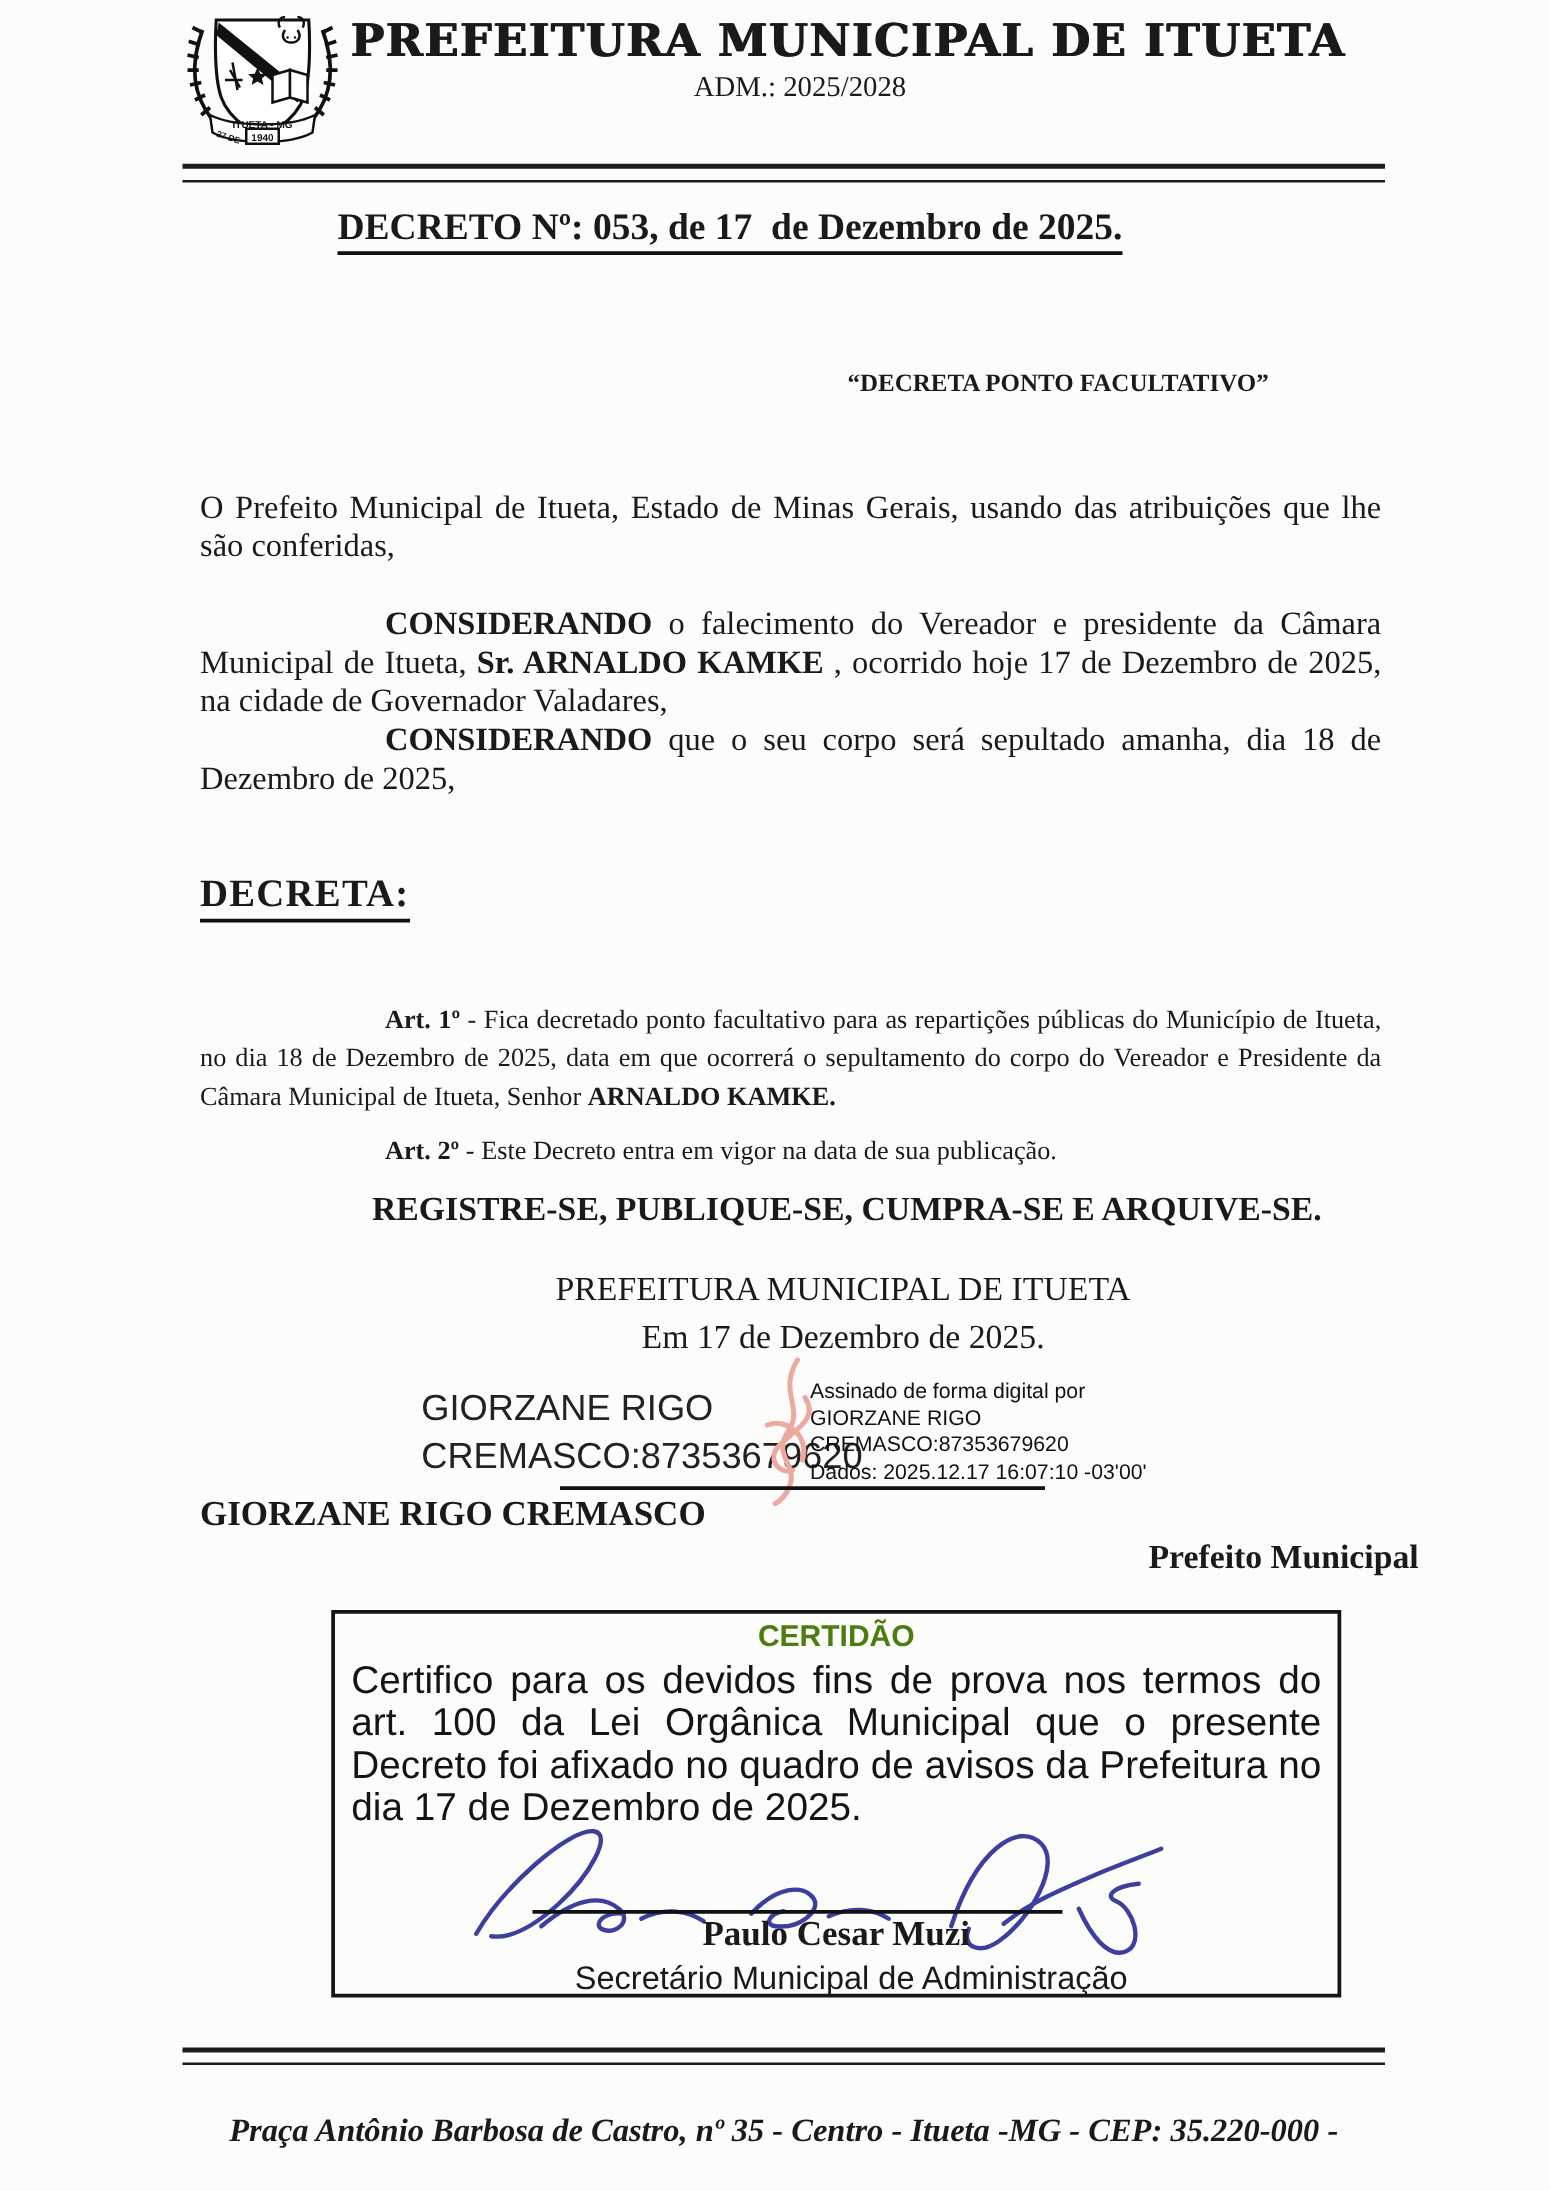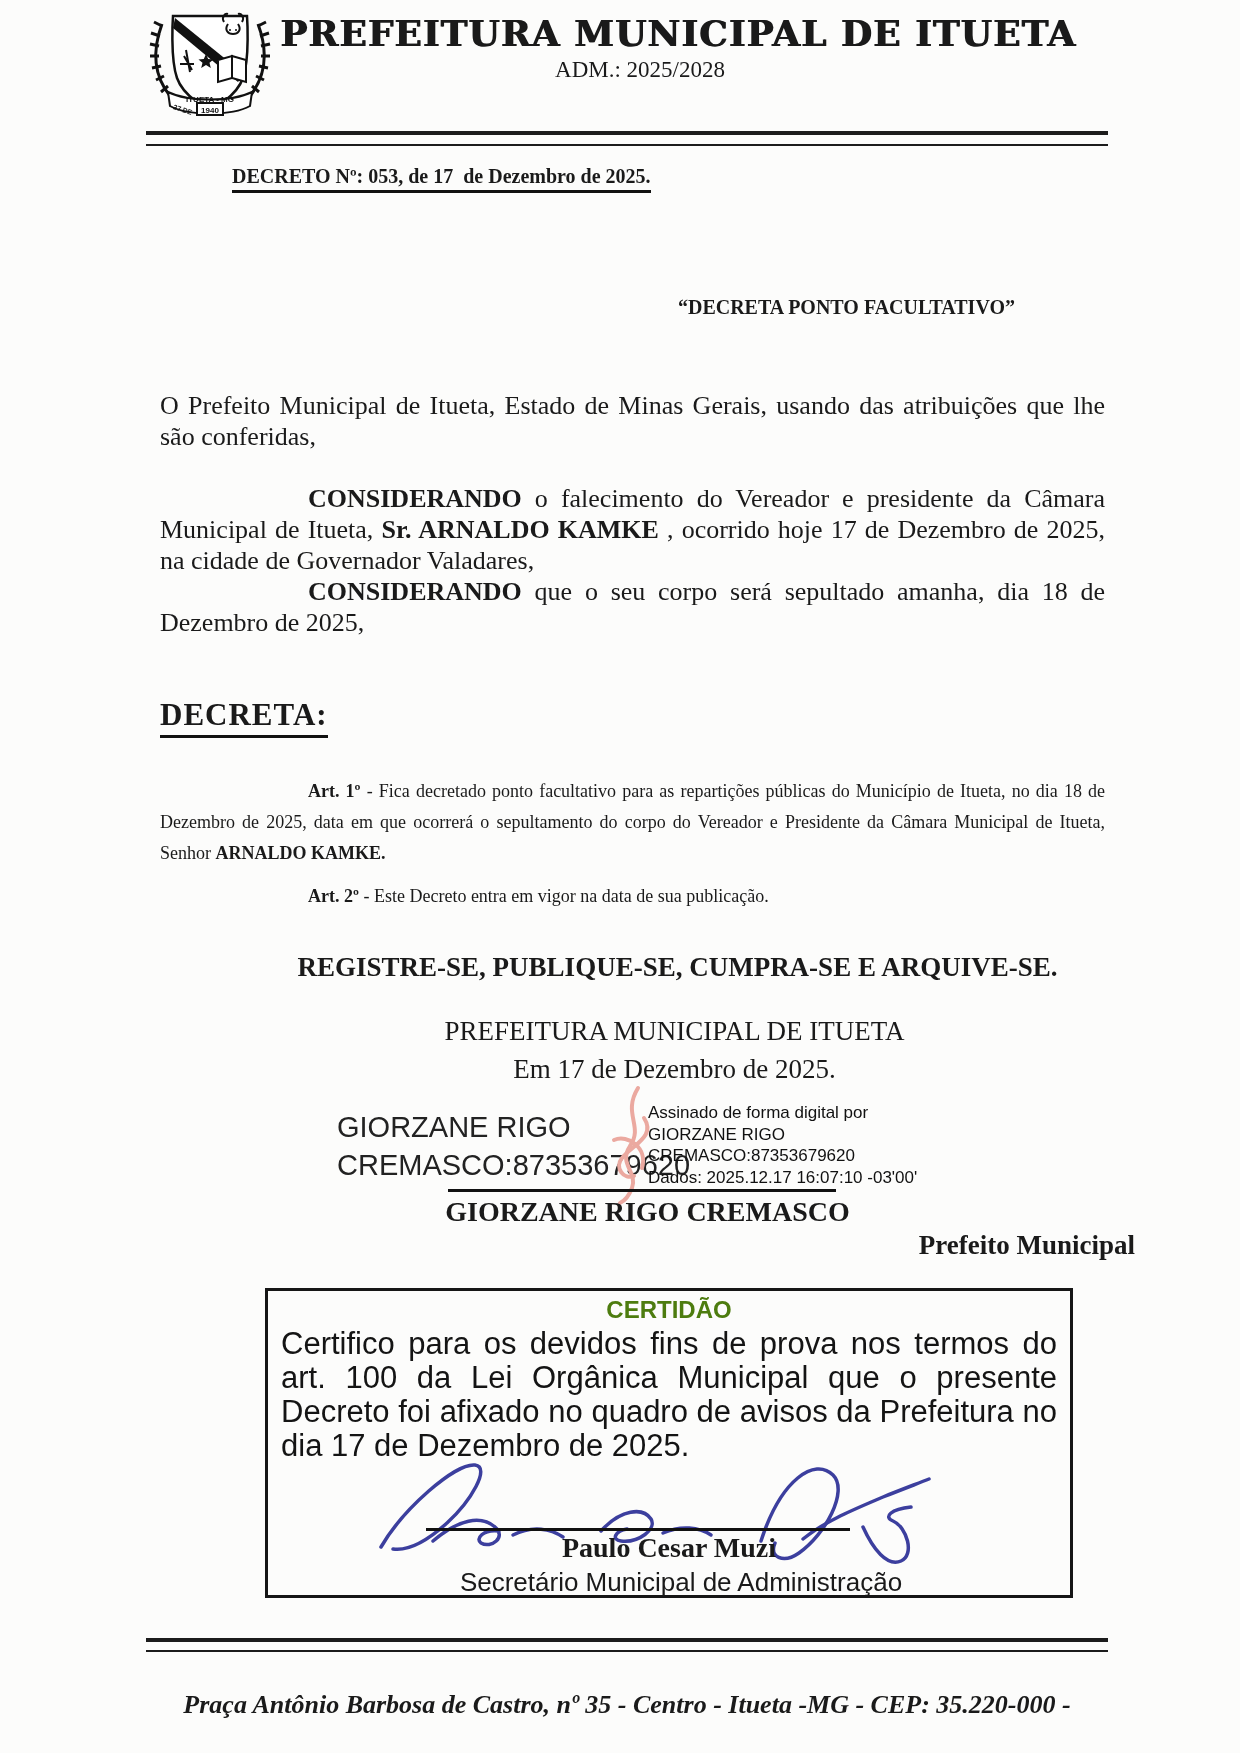--- a/index.html
+++ b/index.html
@@ -9,44 +9,44 @@
   
   .hdr-text{left:280px;top:12px;width:720px;text-align:center;}
   .hdr-title{font-family:"DejaVu Serif",serif;font-weight:bold;font-size:36px;letter-spacing:1px;
              text-shadow:1px 0 0 #1a1a1a;white-space:nowrap;}
   .hdr-sub{font-weight:bold;font-size:28px;margin-top:4px;}
   .hdr-adm{font-size:23px;margin-top:3px;}
   .hdr-rule{left:146px;top:131px;width:962px;height:9px;border-top:4px solid #1c1c1c;border-bottom:2px solid #1c1c1c;}
   
   .content{left:160px;width:945px;}
   .decree-title{top:165px;}
-  .decree-title span{display:inline-block;margin-left:72px;font-size:20px;font-weight:bold;
+  .decree-title span{display:inline-block;margin-left:110px;font-size:30px;font-weight:bold;
         border-bottom:3px solid #111;padding-bottom:2px;white-space:pre;}
   .epigraph{top:296px;text-align:right;padding-right:0;width:855px;font-weight:bold;font-size:20px;}
   .bodyblock{top:390px;font-size:26px;line-height:31px;text-align:justify;}
   .bodyblock p{margin:0;}
   .bodyblock p.ind{text-indent:148px;}
   .bodyblock p.gap{margin-top:31px;}
   .seg .b{font-weight:bold;}
   .decreta{top:697px;}
   .decreta span{display:inline-block;font-size:31px;font-weight:bold;border-bottom:3px solid #111;
         padding-bottom:2px;letter-spacing:1px;}
-  .articles{top:776px;font-size:18px;line-height:31px;text-align:justify;}
+  .articles{top:800px;font-size:21px;line-height:31px;text-align:justify;}
   .articles p{margin:0;text-indent:148px;}
   .articles p+p{margin-top:12px;text-indent:148px;text-align:left;}
   .closing{top:952px;text-align:center;padding-left:45px;font-weight:bold;font-size:27px;}
   .place{top:1012px;text-align:center;padding-left:42px;font-size:27px;line-height:38px;}
   
   .stamp{left:337px;top:1108px;font-family:"Liberation Sans",sans-serif;font-size:29px;
          line-height:38px;color:#222;white-space:nowrap;}
   .acro{left:604px;top:1084px;}
   .sigdetails{left:648px;top:1102px;font-family:"Liberation Sans",sans-serif;font-size:17px;
          line-height:21.5px;color:#111;white-space:nowrap;}
   .sigline{left:448px;top:1189px;width:388px;height:0;border-top:3px solid #111;}
-  .signame{left:160px;top:1196px;width:975px;text-align:center;font-weight:bold;font-size:28px;}
+  .signame{left:160px;top:1196px;width:975px;text-align:left;font-weight:bold;font-size:28px;}
   .sigrole{left:160px;top:1230px;width:975px;text-align:right;font-weight:bold;font-size:27px;}
   
   .certbox{left:265px;top:1288px;width:802px;height:304px;border:3px solid #161616;
            font-family:"Liberation Sans",sans-serif;}
   .cert-title{margin-top:5px;text-align:center;font-weight:bold;font-size:24px;color:#4d7c0f;}
   .cert-body{margin:3px 13px 0 13px;font-size:31px;line-height:34px;text-align:justify;color:#141414;}
   .cert-sig{left:95px;top:158px;}
   .cert-line{left:158px;top:237px;width:424px;height:0;border-top:3px solid #111;position:absolute;}
   .cert-name{left:0;top:241px;width:100%;text-align:center;font-family:"Liberation Serif",serif;
              font-weight:bold;font-size:28px;position:absolute;}

